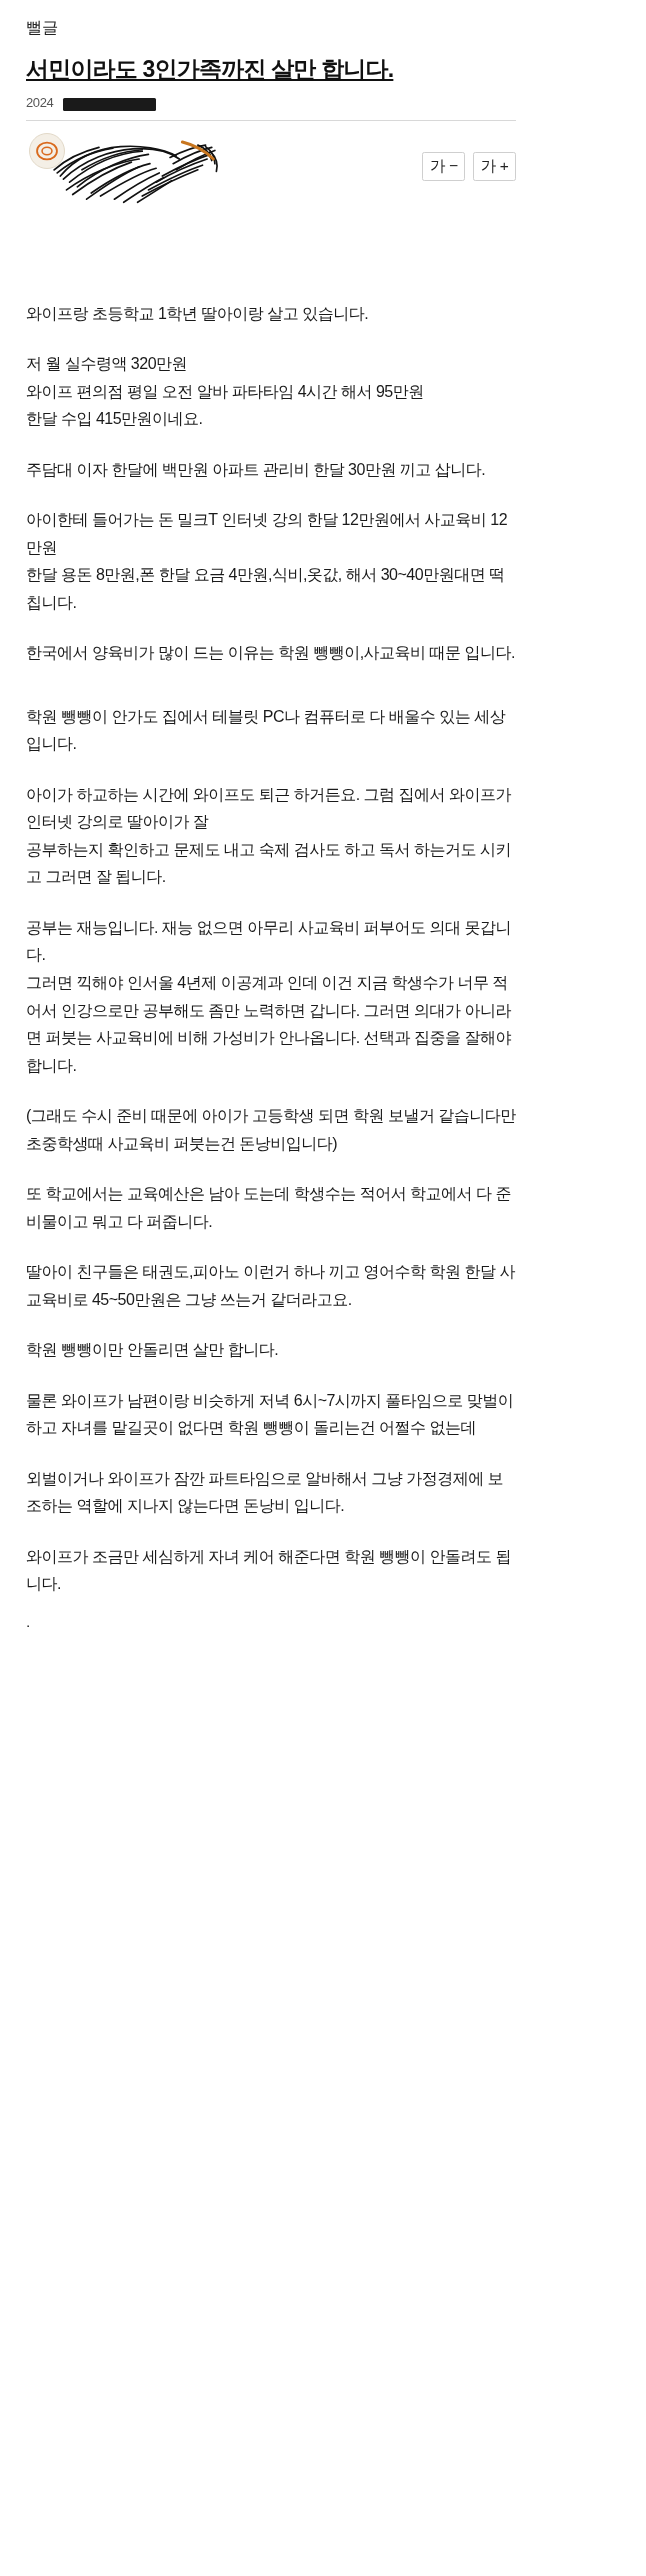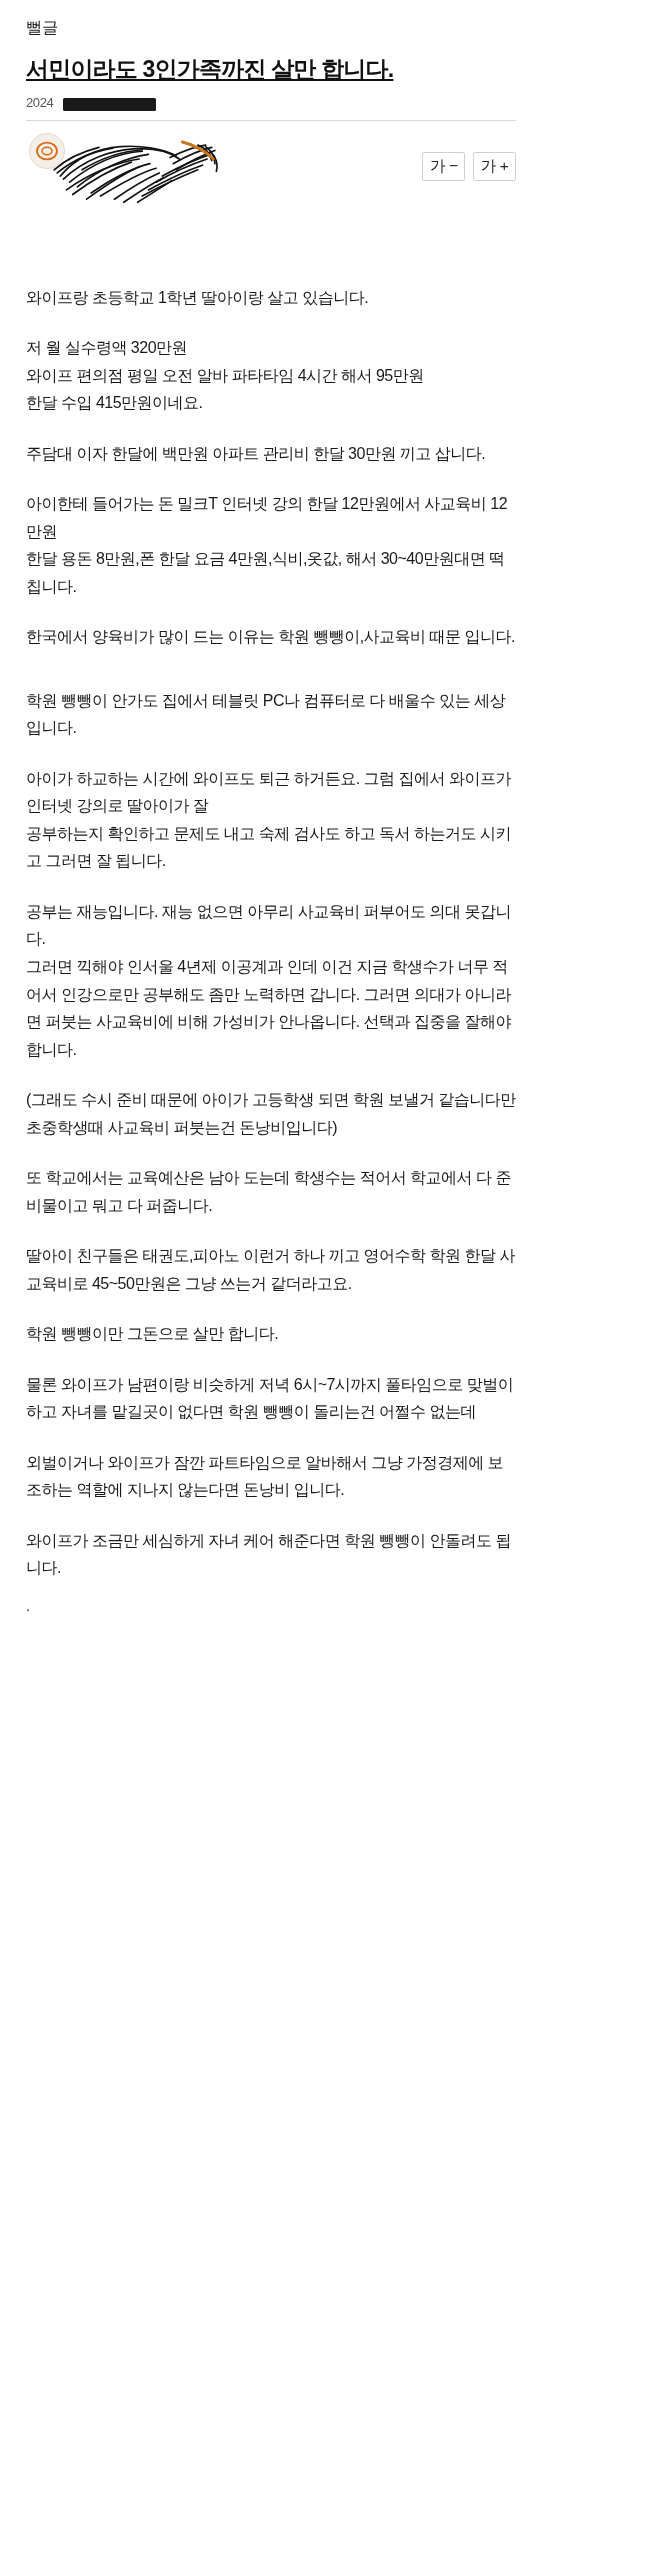--- a/index.html
+++ b/index.html
@@ -123,21 +123,21 @@
 
   
   .post-body {
     padding: 65px 26px 31px 26px;
     font-size: 16px;
     line-height: 1.72;
     color: #1a1a1a;
     letter-spacing: -0.5px;
   }
   .para {
-    margin: 0 0 23px 0;
+    margin: 16px 0 23px 0;
     white-space: pre-line;
   }
   .para.tight {
     margin-bottom: 10.8px;
   }
   .para.gap-lg {
     margin-bottom: 36px;
   }
   .dot-end {
     font-size: 15.5px;
@@ -217,21 +217,21 @@
 한달 용돈 8만원,폰 한달 요금 4만원,식비,옷값, 해서 30~40만원대면 떡 칩니다.</p>
     <p class="para gap-lg">한국에서 양육비가 많이 드는 이유는 학원 뺑뺑이,사교육비 때문 입니다.</p>
     <p class="para">학원 뺑뺑이 안가도 집에서 테블릿 PC나 컴퓨터로 다 배울수 있는 세상입니다.</p>
     <p class="para">아이가 하교하는 시간에 와이프도 퇴근 하거든요. 그럼 집에서 와이프가 인터넷 강의로 딸아이가 잘
 공부하는지 확인하고 문제도 내고 숙제 검사도 하고 독서 하는거도 시키고  그러면 잘 됩니다.</p>
     <p class="para">공부는 재능입니다. 재능 없으면 아무리 사교육비 퍼부어도 의대 못갑니다.
 그러면 끽해야 인서울 4년제 이공계과 인데 이건 지금 학생수가 너무 적어서 인강으로만 공부해도  좀만 노력하면 갑니다. 그러면 의대가 아니라면 퍼붓는 사교육비에 비해 가성비가 안나옵니다. 선택과 집중을 잘해야 합니다.</p>
     <p class="para">(그래도 수시 준비 때문에 아이가 고등학생 되면 학원 보낼거 같습니다만 초중학생때 사교육비 퍼붓는건 돈낭비입니다)</p>
     <p class="para">또 학교에서는 교육예산은 남아 도는데 학생수는 적어서 학교에서 다 준비물이고 뭐고 다 퍼줍니다.</p>
     <p class="para">딸아이 친구들은 태권도,피아노 이런거 하나 끼고 영어수학 학원 한달 사교육비로 45~50만원은 그냥 쓰는거 같더라고요.</p>
-    <p class="para">학원 뺑뺑이만 그돈으로 살만 합니다.</p>
+    <p class="para">학원 뺑뺑이만 안돌리면 살만 합니다.</p>
     <p class="para">물론 와이프가 남편이랑 비슷하게 저녁 6시~7시까지 풀타임으로 맞벌이 하고 자녀를 맡길곳이 없다면 학원 뺑뺑이 돌리는건 어쩔수 없는데</p>
     <p class="para">외벌이거나 와이프가 잠깐 파트타임으로 알바해서 그냥 가정경제에 보조하는 역할에 지나지 않는다면 돈낭비 입니다.</p>
     <p class="para tight">와이프가 조금만 세심하게 자녀 케어 해준다면 학원 뺑뺑이 안돌려도 됩니다.</p>
     <p class="dot-end">.</p>
   </div>
 
 </div>
 
 
 </body></html>

